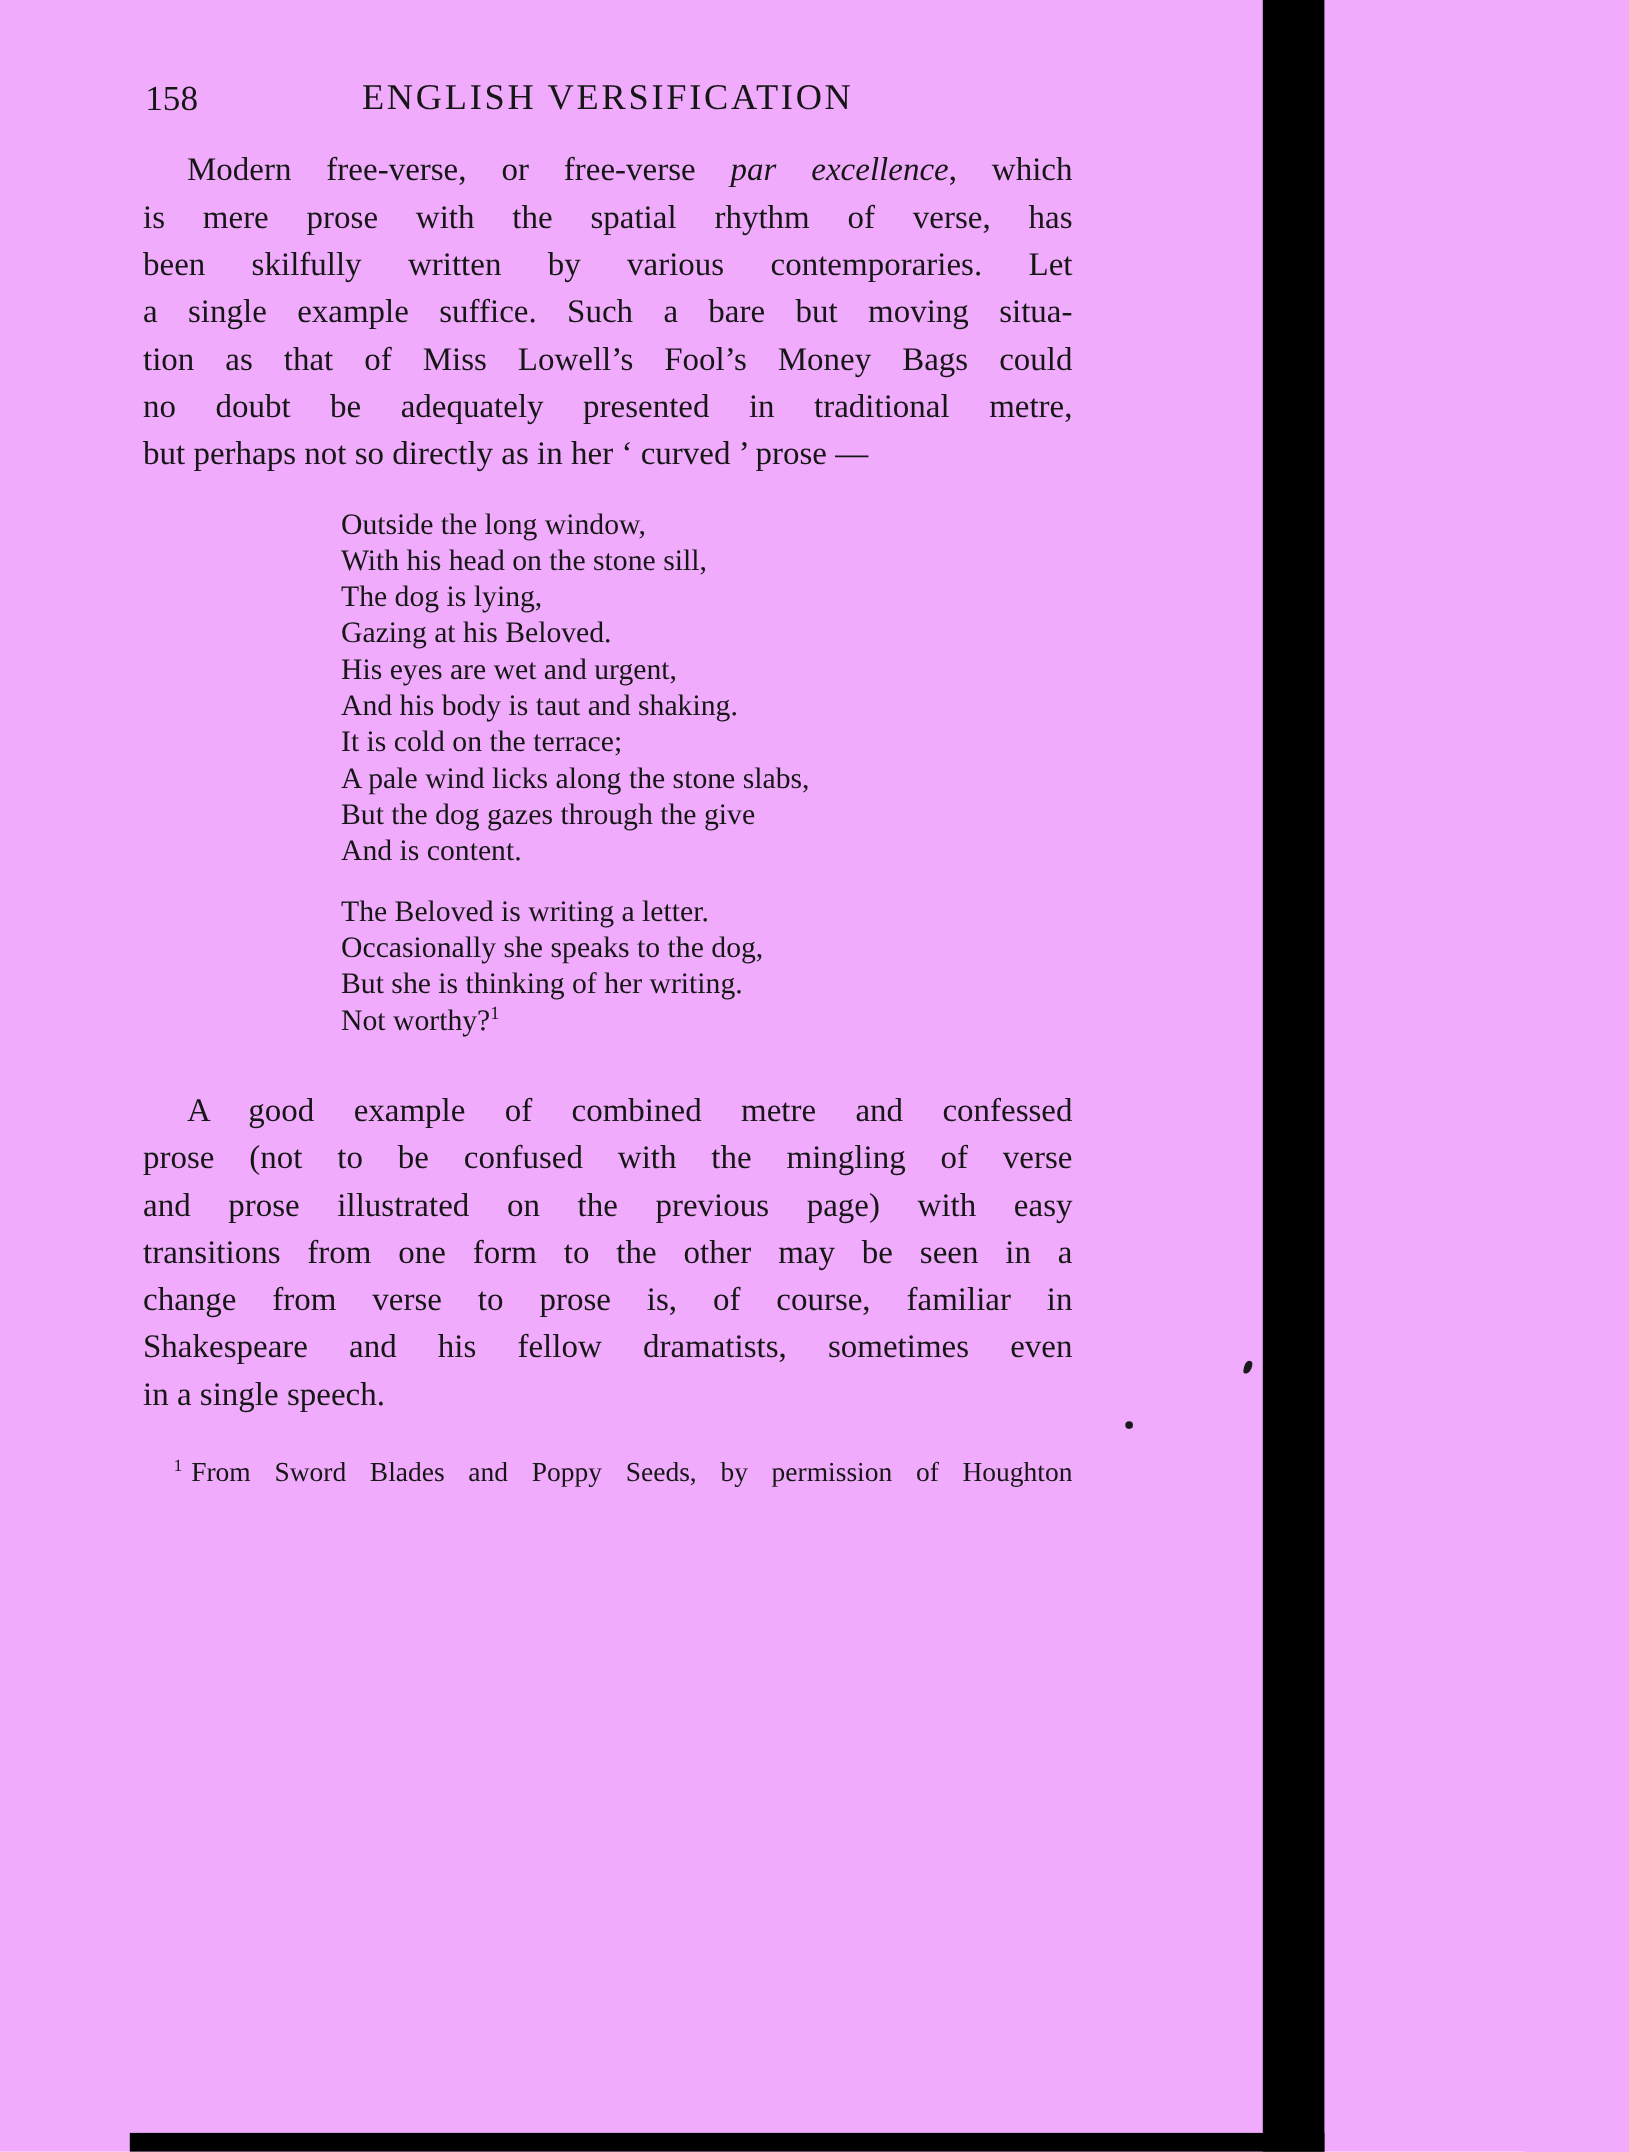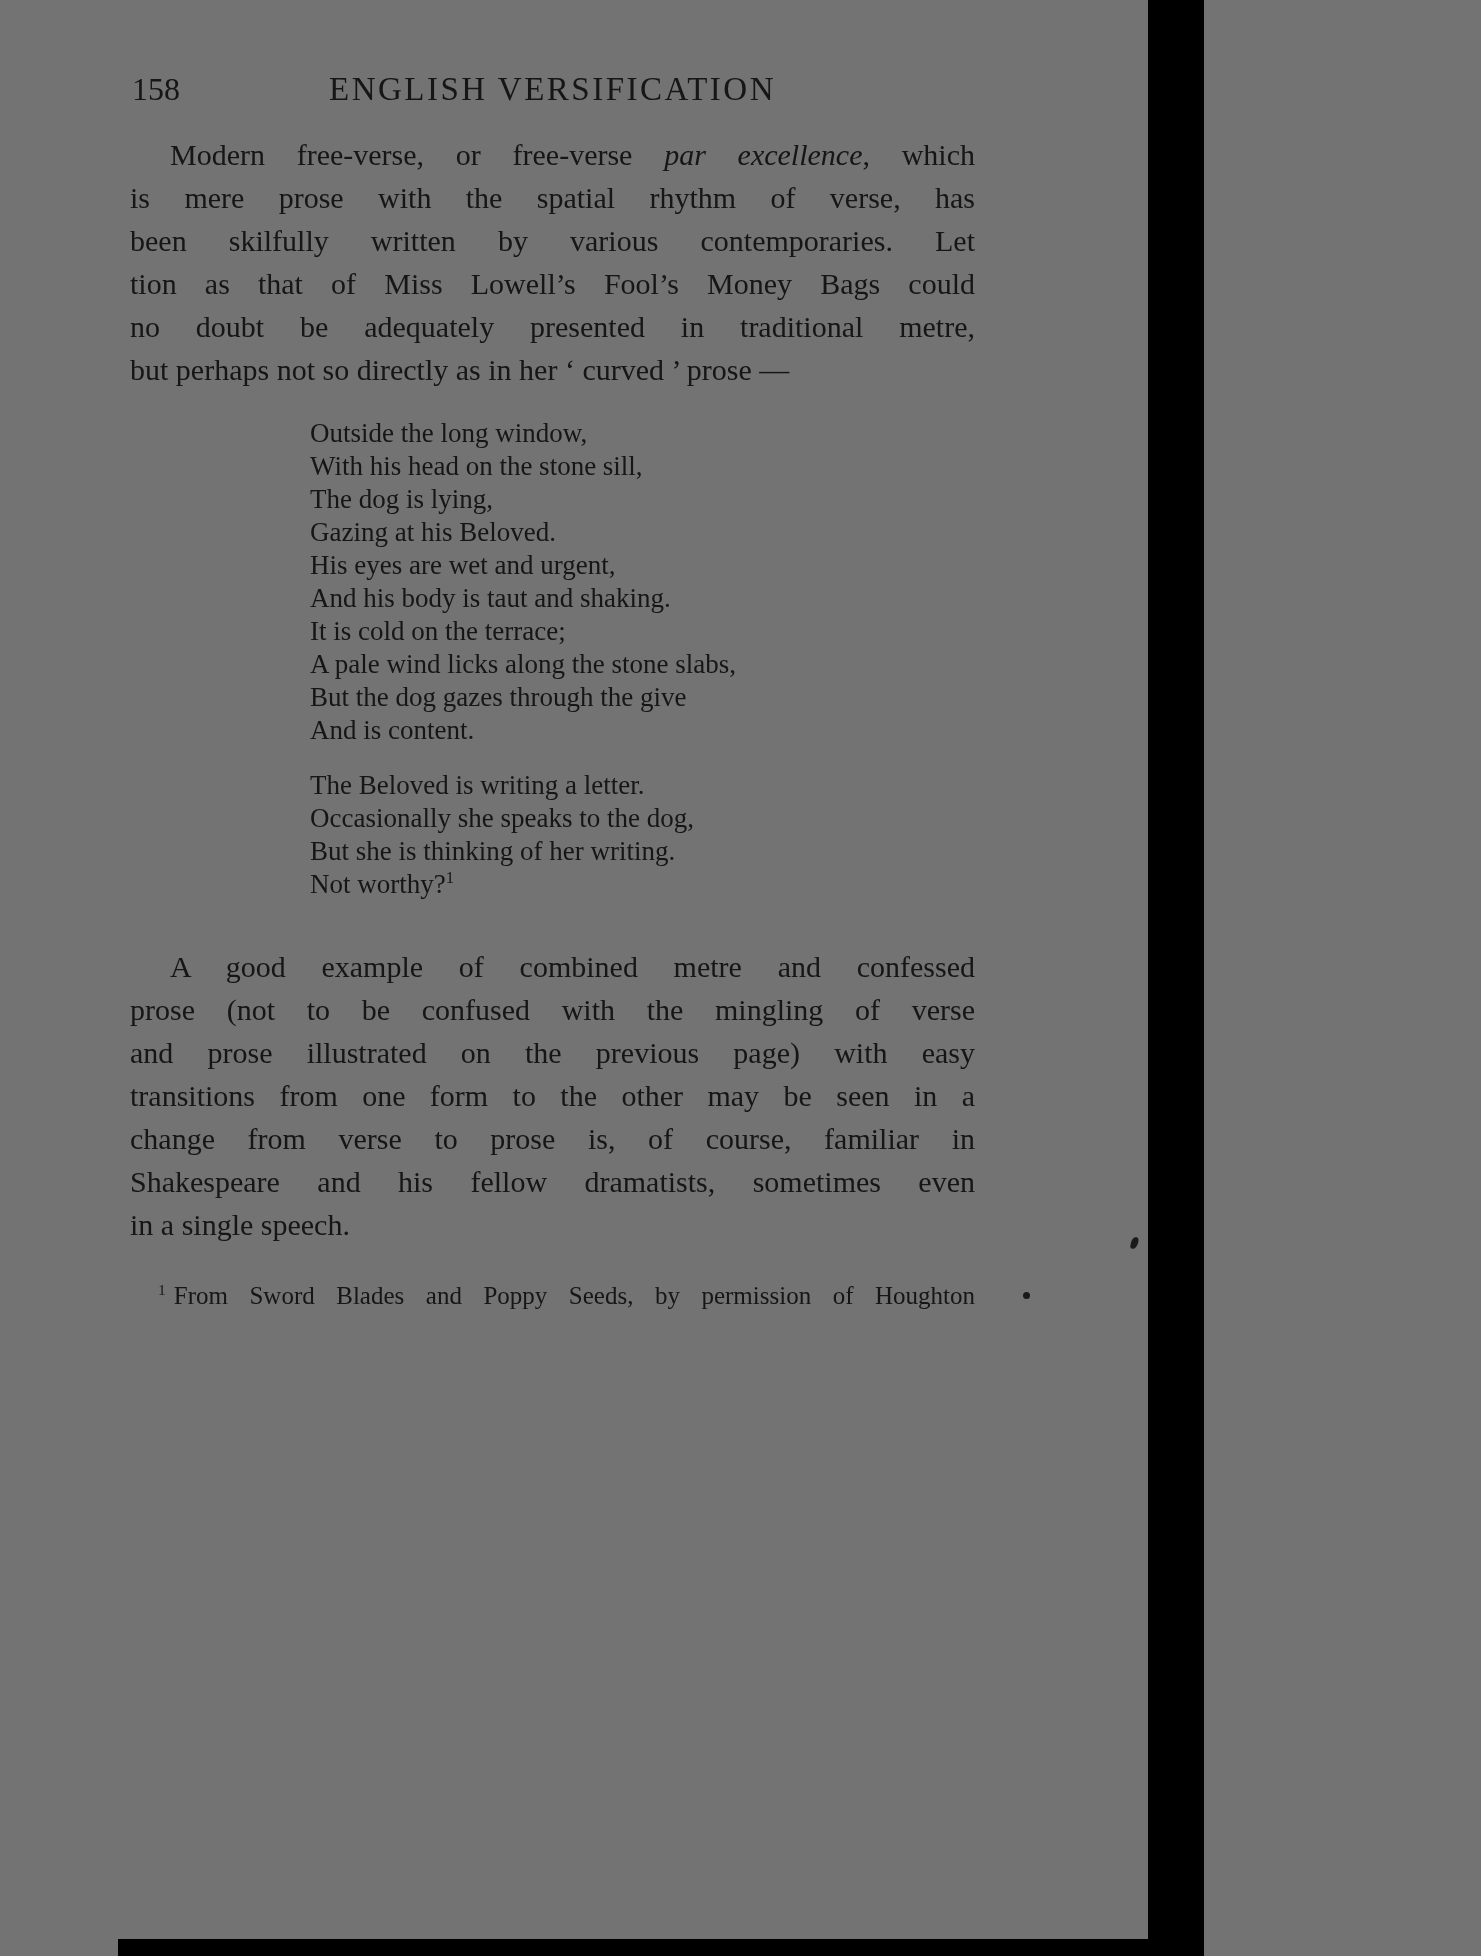--- a/index.html
+++ b/index.html
@@ -11,21 +11,21 @@
     width: 1481px;
     height: 1956px;
     position: relative;
     overflow: hidden;
     font-family: "Liberation Serif", "DejaVu Serif", serif;
     color: #161616;
   }
   .page {
     position: absolute;
     inset: 0;
-    background: #737373;
+    background: #f0abfc;
   }
   
   .scan-bar-right {
     position: absolute;
     left: 1148px;
     top: 0;
     width: 56px;
     height: 1956px;
     background: #000000;
   }
@@ -139,20 +139,21 @@
     </div>
 
     <div class="sp-22"></div>
 
     <div class="body-par">
       <div class="bodyline jline first-indent">
         <span>Modern free-verse, or free-verse </span><span class="italic">par excellence</span><span>, which</span>
       </div>
       <div class="bodyline jline">is mere prose with the spatial rhythm of verse, has</div>
       <div class="bodyline jline">been skilfully written by various contemporaries.  Let</div>
+      <div class="bodyline jline">a single example suffice.  Such a bare but moving situa-</div>
       <div class="bodyline jline">tion as that of Miss Lowell’s Fool’s Money Bags could</div>
       <div class="bodyline jline">no doubt be adequately presented in traditional metre,</div>
       <div class="bodyline lline">but perhaps not so directly as in her ‘ curved ’ prose —</div>
     </div>
 
     <div class="sp-26"></div>
 
     <div class="poem">
       <div>
         <div class="poem-line">Outside the long window,</div>

